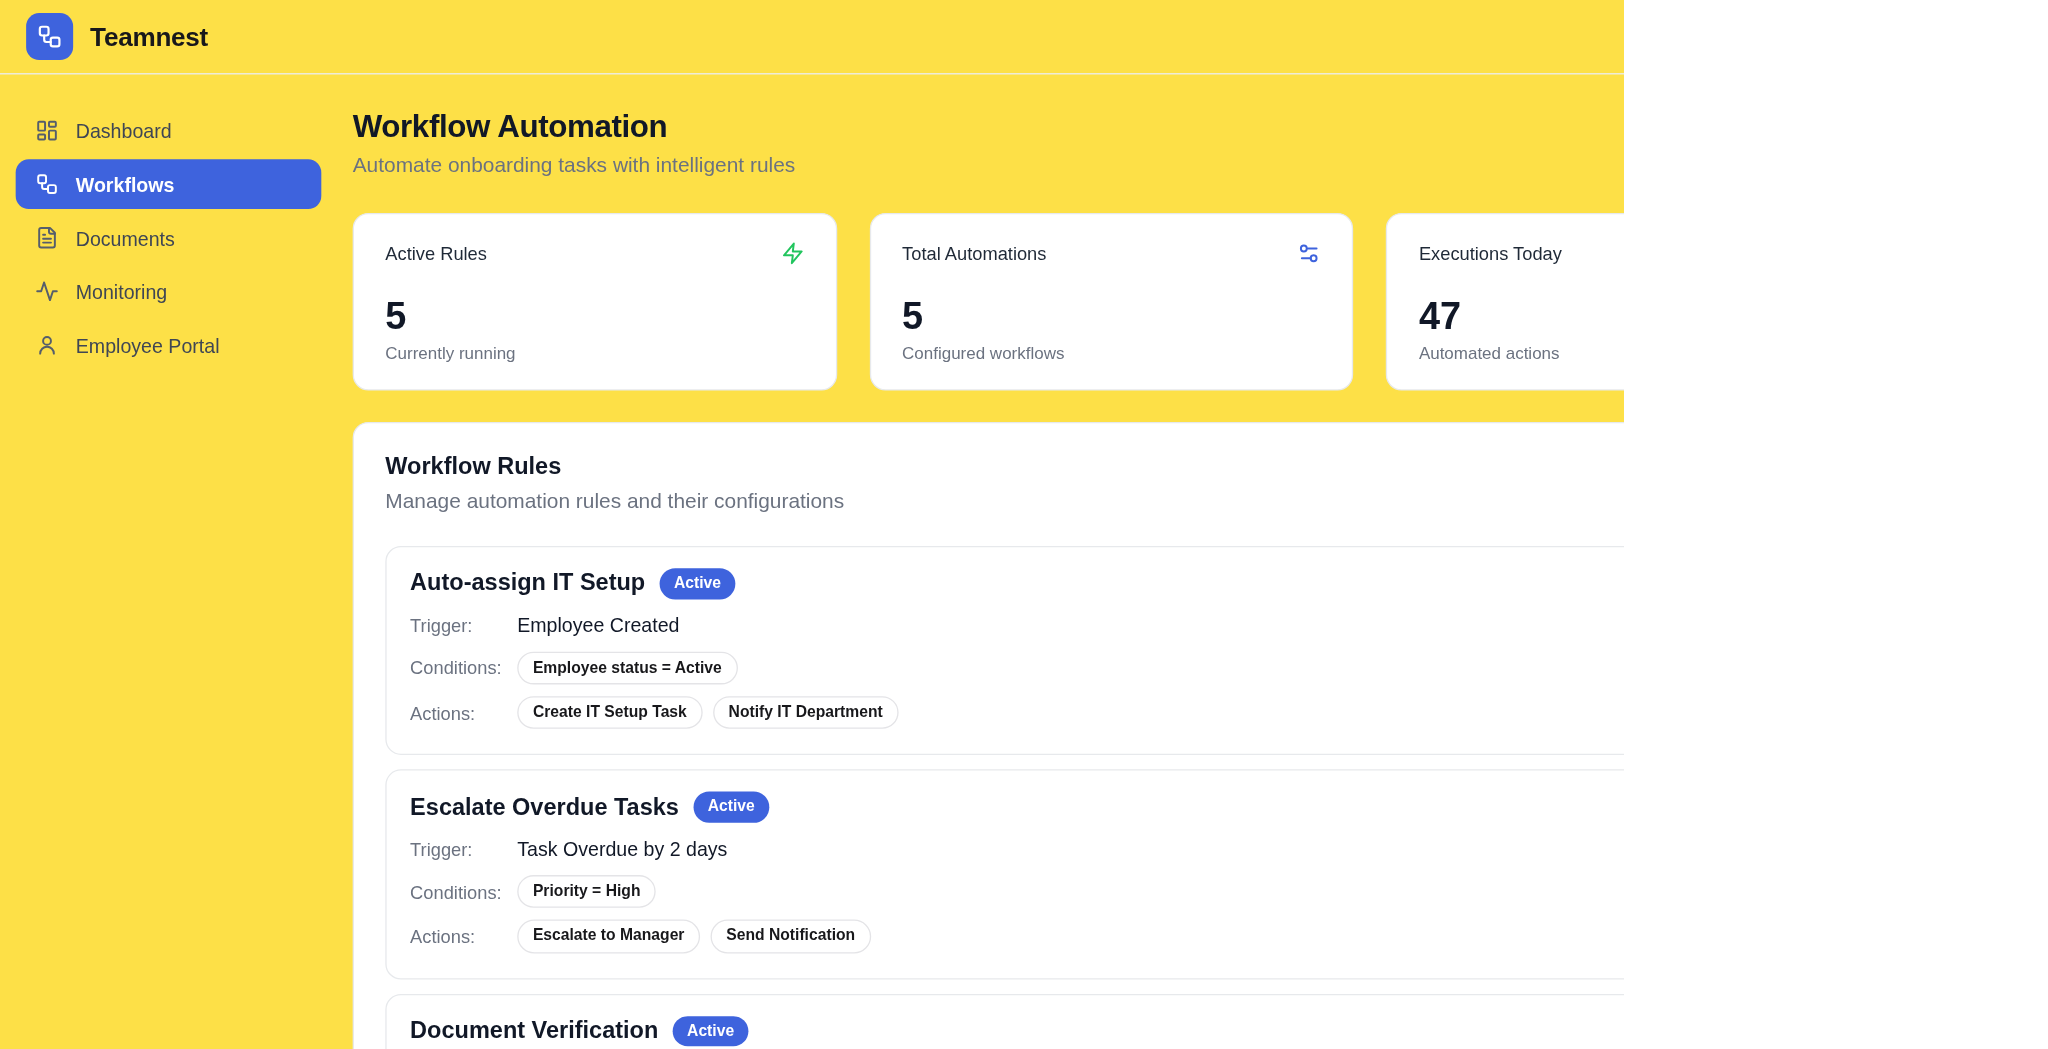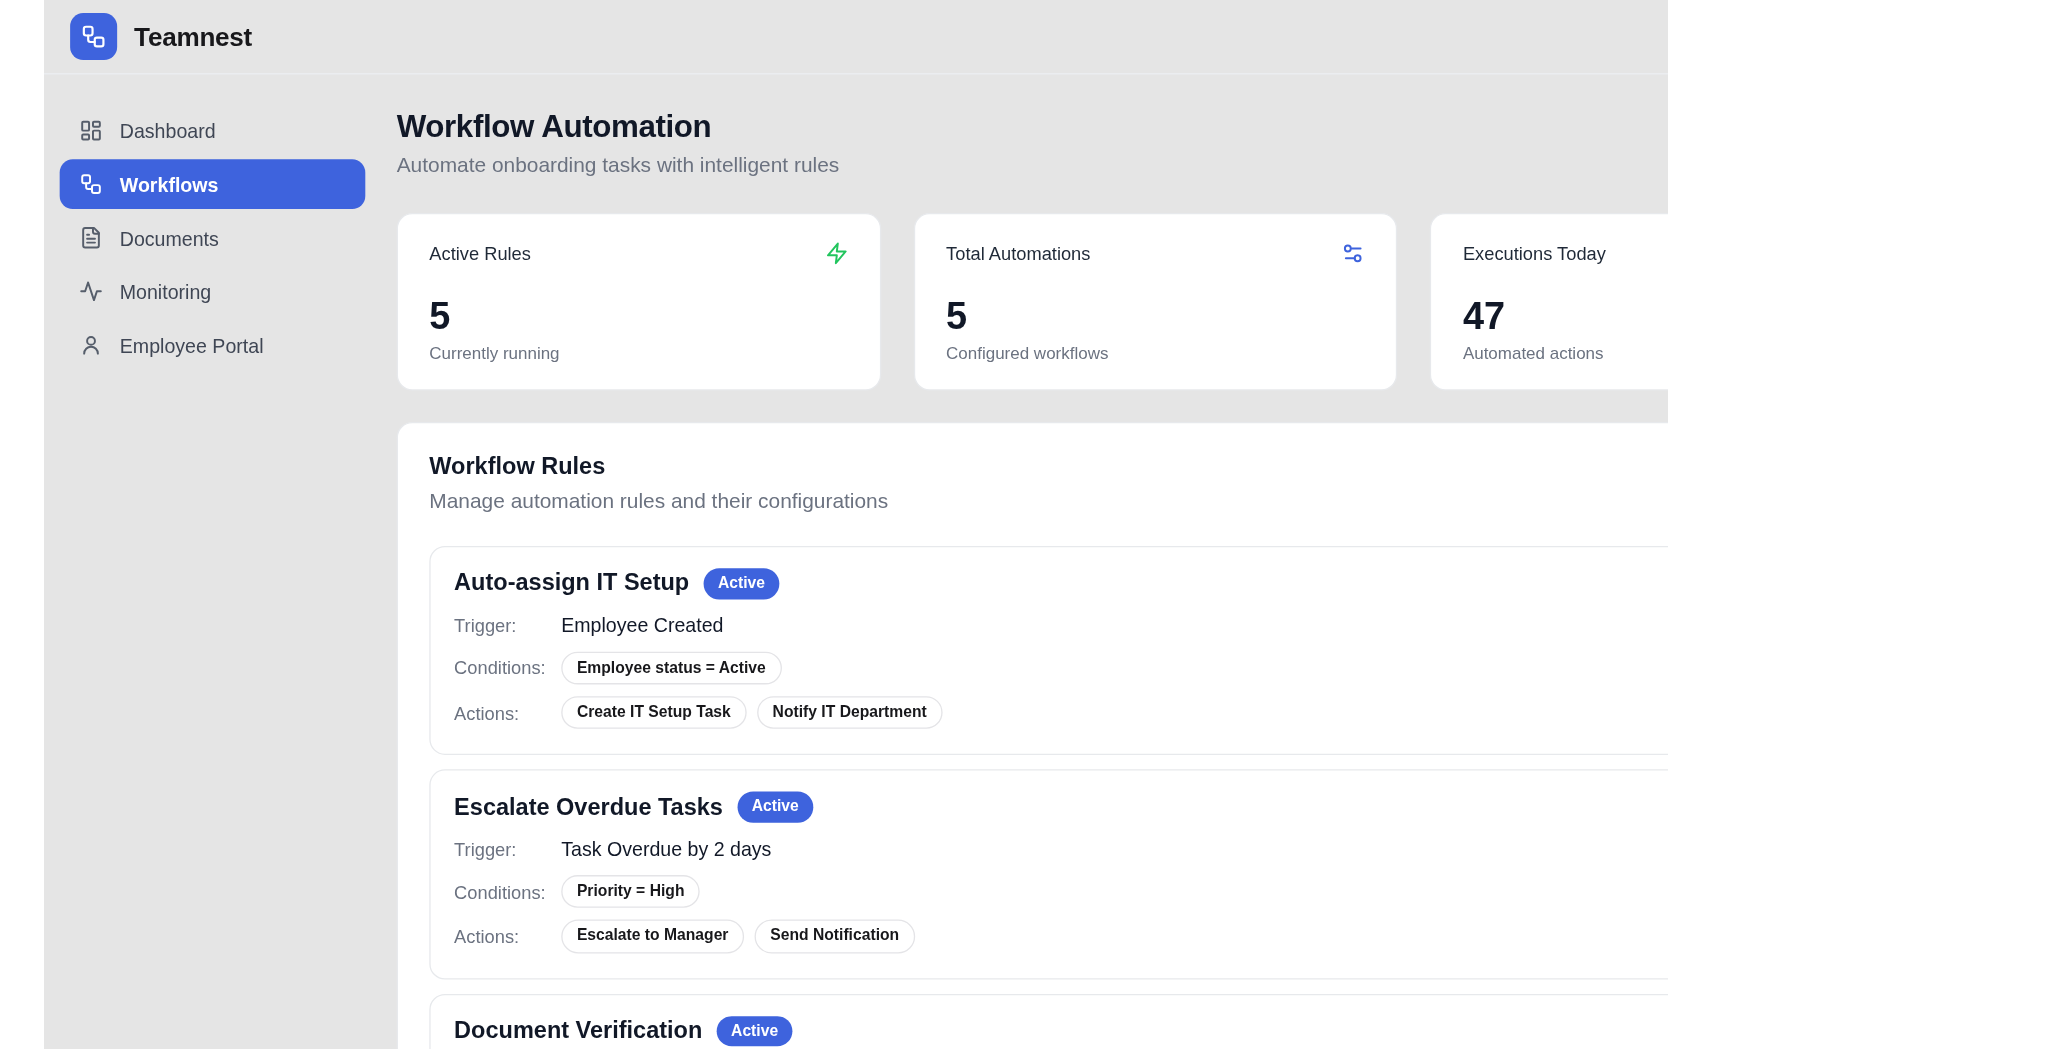--- a/index.html
+++ b/index.html
@@ -1,18 +1,18 @@
 <!DOCTYPE html>
 <html style="--primary: #3e63dd;"><head>
 <meta charset="utf-8">
 <style>
   * { margin:0; padding:0; box-sizing:border-box; }
   html,body { background:#fff; }
   body { font-family:"Liberation Sans", sans-serif; -webkit-font-smoothing:antialiased; }
-  .viewport { width:1624px; height:1049px; overflow:hidden; background:#e5e5e5; position:relative;margin-left:44px; }
+  .viewport { width:1624px; height:1049px; overflow:hidden; background:#fde047; position:relative; }
   .app { width:1568px; height:804px; transform:scale(1.306122); transform-origin:0 0; display:flex; flex-direction:column; }
 
   
   .topbar { height:57px; flex:0 0 57px; display:flex; align-items:center; gap:13px; padding:0 20px; border-bottom:1px solid #eceef1; }
   .logo { width:36px; height:36px; border-radius:10px; background:var(--primary); display:flex; align-items:center; justify-content:center; color:#fff; }
   .logo .ic { width:20px; height:20px; }
   .brand { font-size:20px; font-weight:700; color:#18181b; letter-spacing:-0.2px; }
 
   .shell { flex:1; display:flex; min-height:0; }
 

